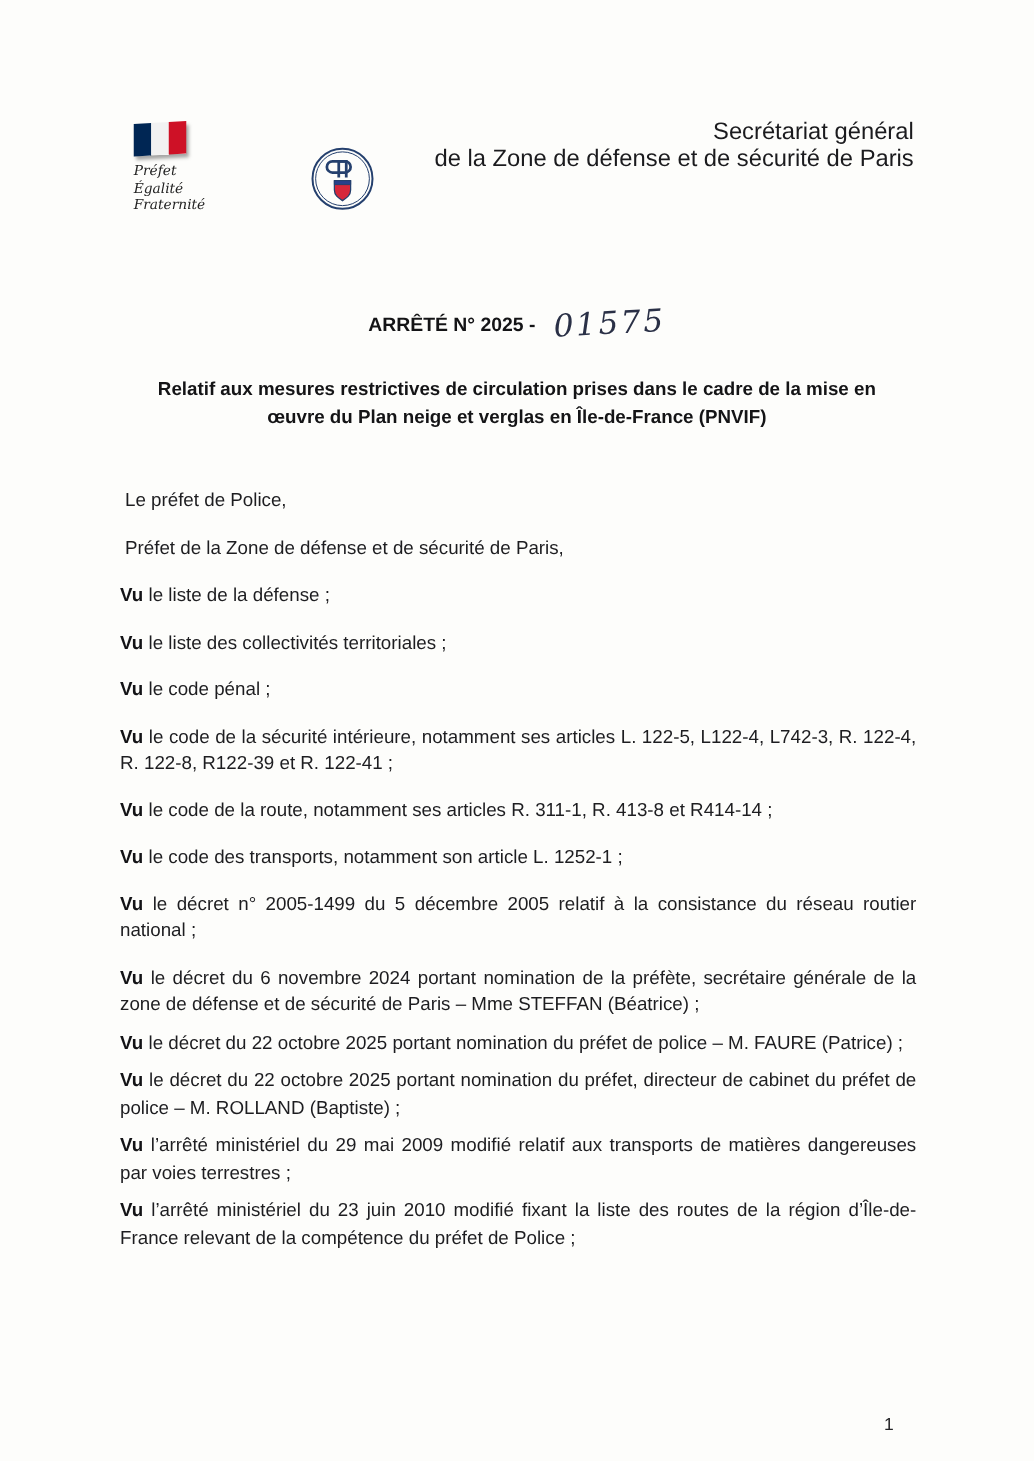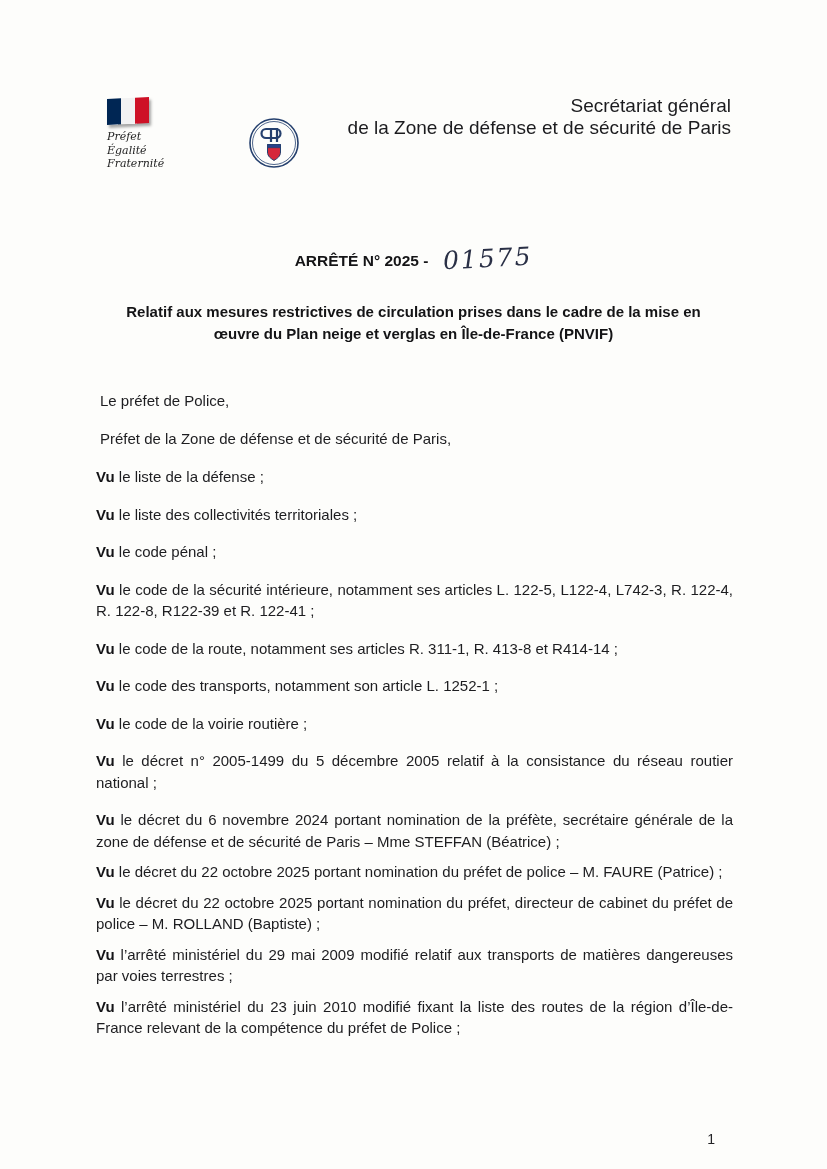--- a/index.html
+++ b/index.html
@@ -162,21 +162,20 @@
   <div class="doc-body">
     <p class="intro">Le préfet de Police,</p>
     <p class="intro">Préfet de la Zone de défense et de sécurité de Paris,</p>
 
     <p class="para"><b class="vu">Vu</b> <span>le liste de la défense ;</span></p>
     <p class="para"><b class="vu">Vu</b> <span>le liste des collectivités territoriales ;</span></p>
     <p class="para"><b class="vu">Vu</b> <span>le code pénal ;</span></p>
     <p class="para"><b class="vu">Vu</b> <span>le code de la sécurité intérieure, notamment ses articles L. 122-5, L122-4, L742-3, R. 122-4, R. 122-8, R122-39 et R. 122-41 ;</span></p>
     <p class="para"><b class="vu">Vu</b> <span>le code de la route, notamment ses articles R. 311-1, R. 413-8 et R414-14 ;</span></p>
     <p class="para"><b class="vu">Vu</b> <span>le code des transports, notamment son article L. 1252-1 ;</span></p>
-    <p class="para"><b class="vu">Vu</b> <span>le code de la voirie routière ;</span></p>
     <p class="para"><b class="vu">Vu</b> <span>le décret n° 2005-1499 du 5 décembre 2005 relatif à la consistance du réseau routier national ;</span></p>
     <p class="para tight"><b class="vu">Vu</b> <span>le décret du 6 novembre 2024 portant nomination de la préfète, secrétaire générale de la zone de défense et de sécurité de Paris – Mme STEFFAN (Béatrice) ;</span></p>
     <p class="para tight"><b class="vu">Vu</b> <span>le décret du 22 octobre 2025 portant nomination du préfet de police – M. FAURE (Patrice) ;</span></p>
     <p class="para tight"><b class="vu">Vu</b> <span>le décret du 22 octobre 2025 portant nomination du préfet, directeur de cabinet du préfet de police – M. ROLLAND (Baptiste) ;</span></p>
     <p class="para tight"><b class="vu">Vu</b> <span>l’arrêté ministériel du 29 mai 2009 modifié relatif aux transports de matières dangereuses par voies terrestres ;</span></p>
     <p class="para tight"><b class="vu">Vu</b> <span>l’arrêté ministériel du 23 juin 2010 modifié fixant la liste des routes de la région d’Île-de-France relevant de la compétence du préfet de Police ;</span></p>
   </div>
 
   <div class="page-number">1</div>
 

